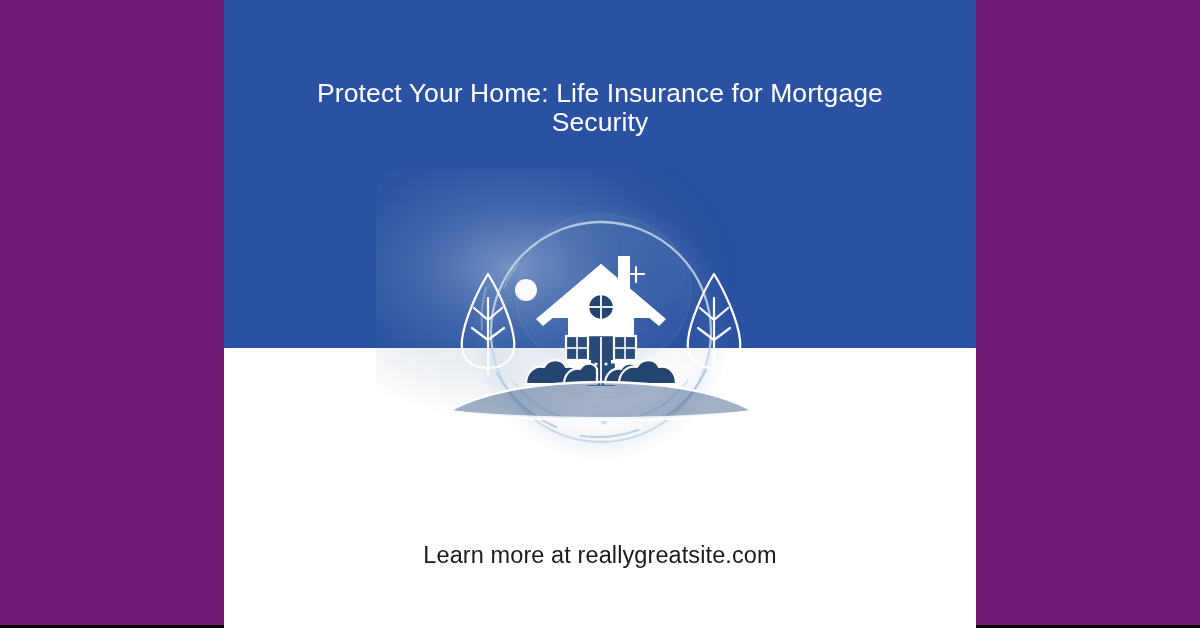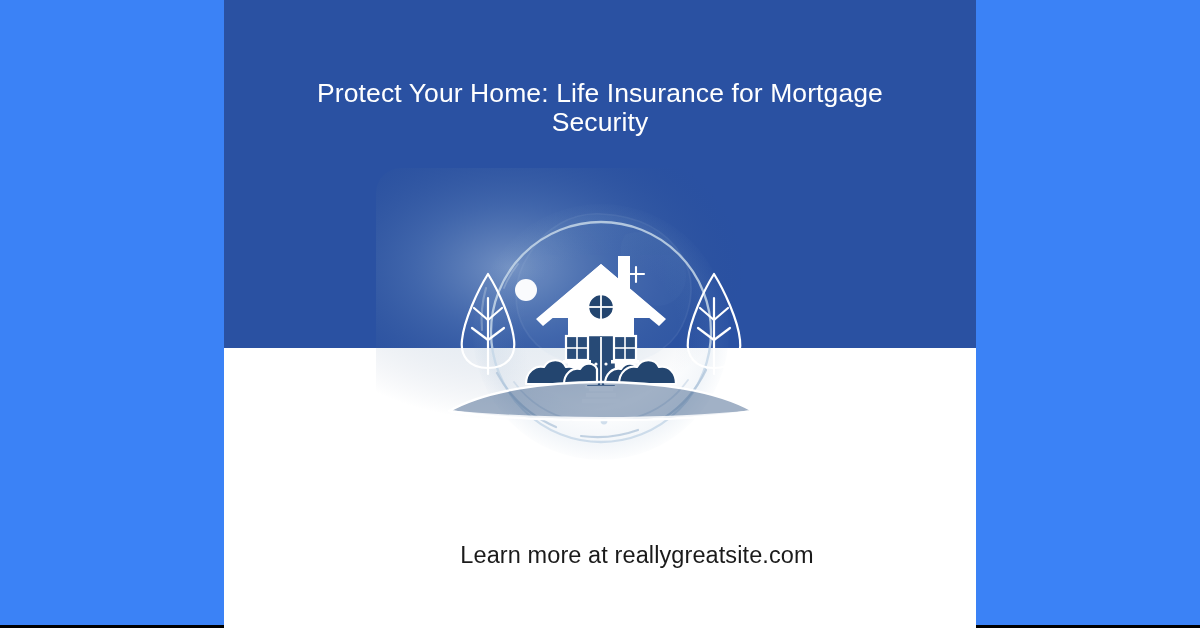--- a/index.html
+++ b/index.html
@@ -14,21 +14,21 @@
     overflow: hidden;
     font-family: "Liberation Sans", sans-serif;
     -webkit-font-smoothing: antialiased;
   }
 
   
   #poster-frame {
     position: relative;
     width: 1200px;
     height: 625px;
-    background: #3b82f6;
+    background: #701a75;
   }
 
   
   #canvas {
     position: absolute;
     left: 224px;
     top: 0;
     width: 752px;
     height: 628px;
     background: #ffffff;
@@ -95,21 +95,20 @@
   #footer-note {
     position: absolute;
     left: 0;
     top: 518px;
     width: 752px;
     text-align: center;
     color: #1b1b1b;
     font-size: 23.5px;
     font-weight: 400;
     letter-spacing: 0.1px;
-    padding-left: 37px;
   }
 </style>
 </head>
 <body>
 
 <div id="poster-frame">
 
   <div id="canvas">
 
     <div id="brand-band"></div>

